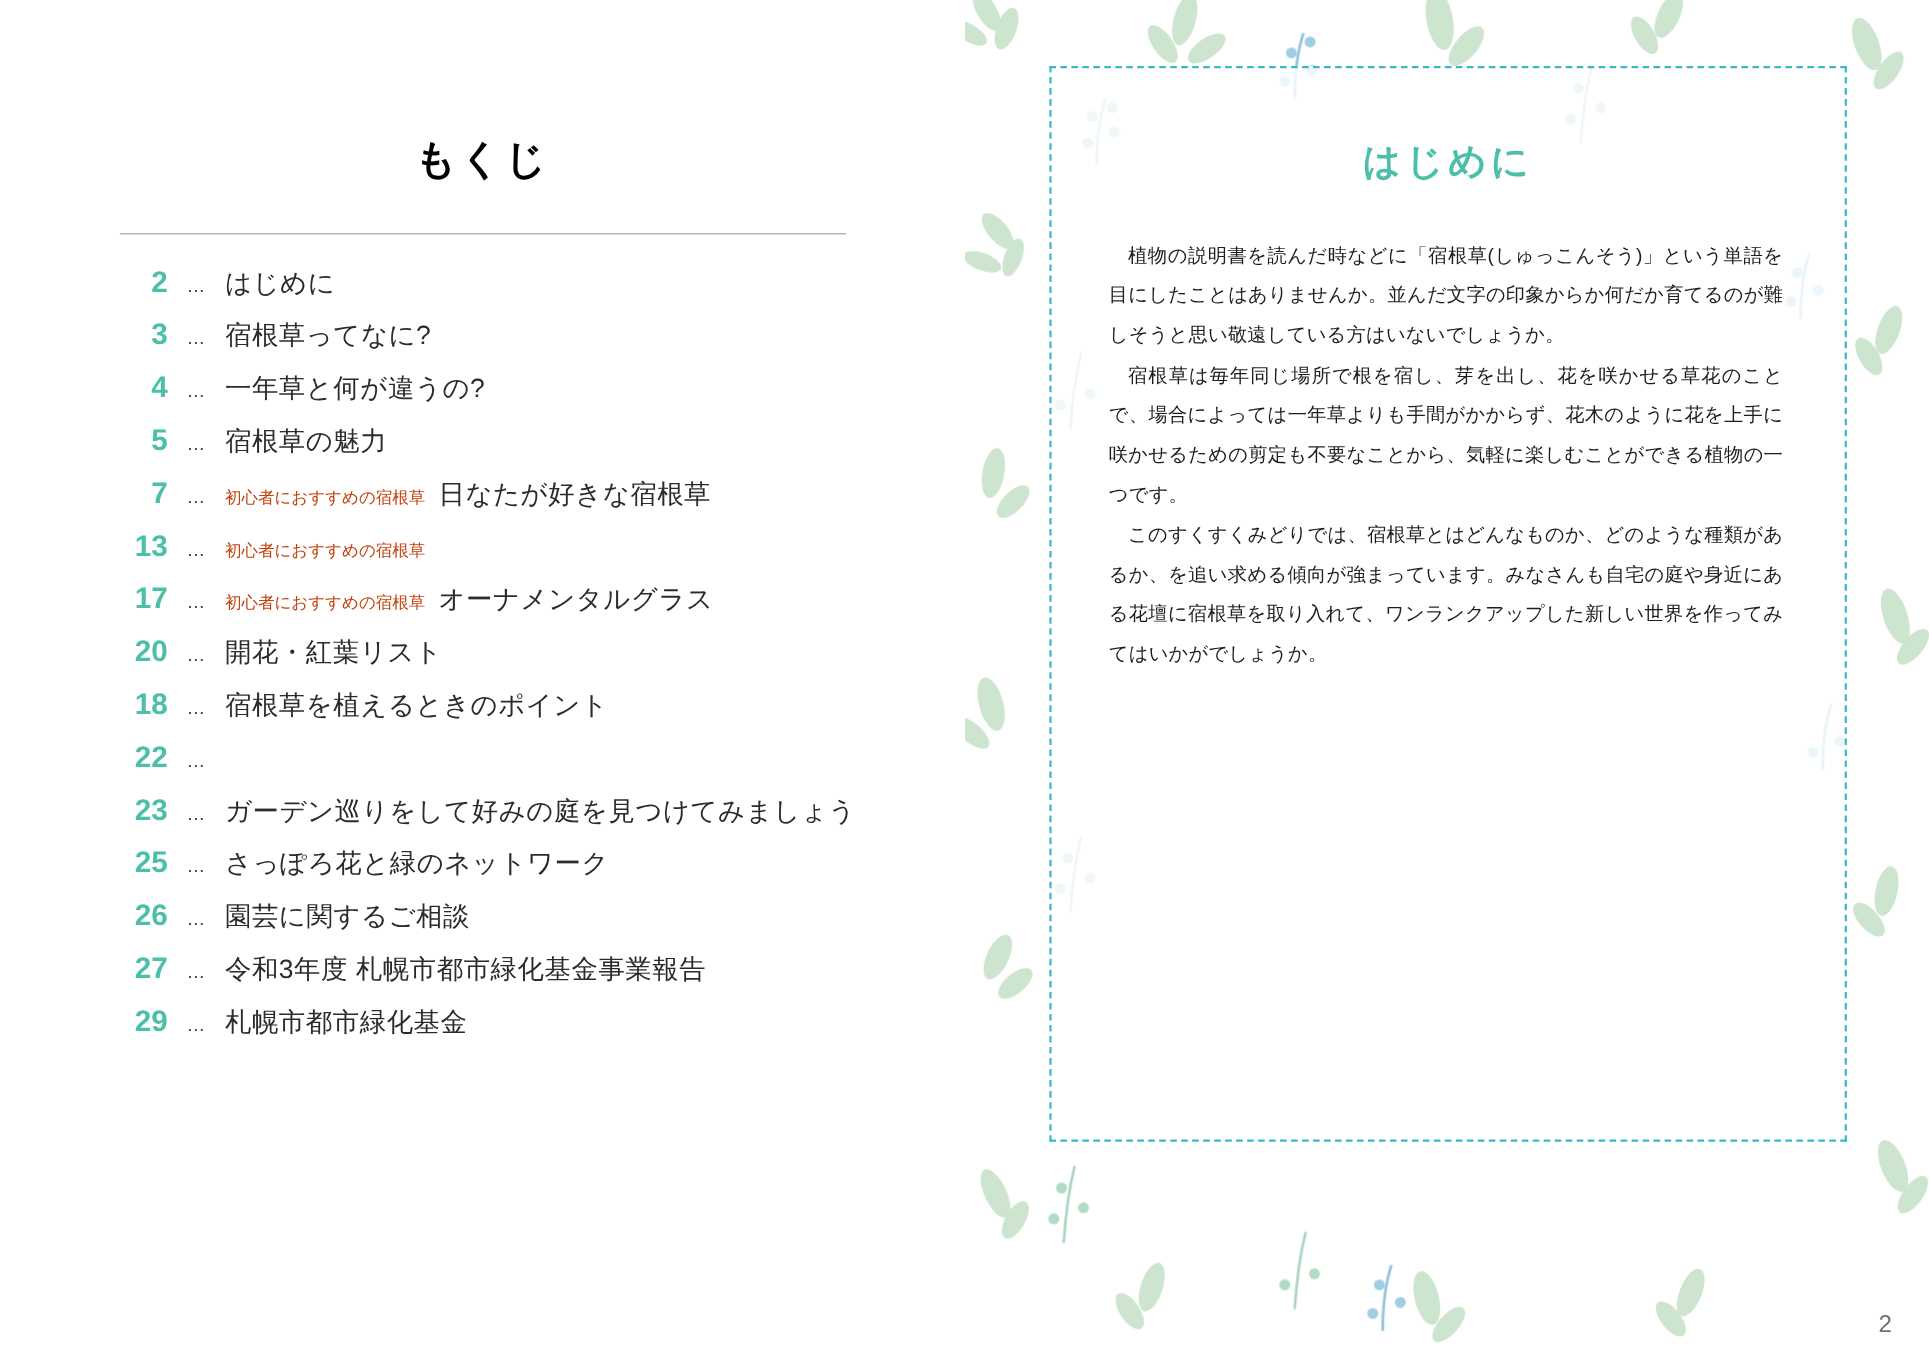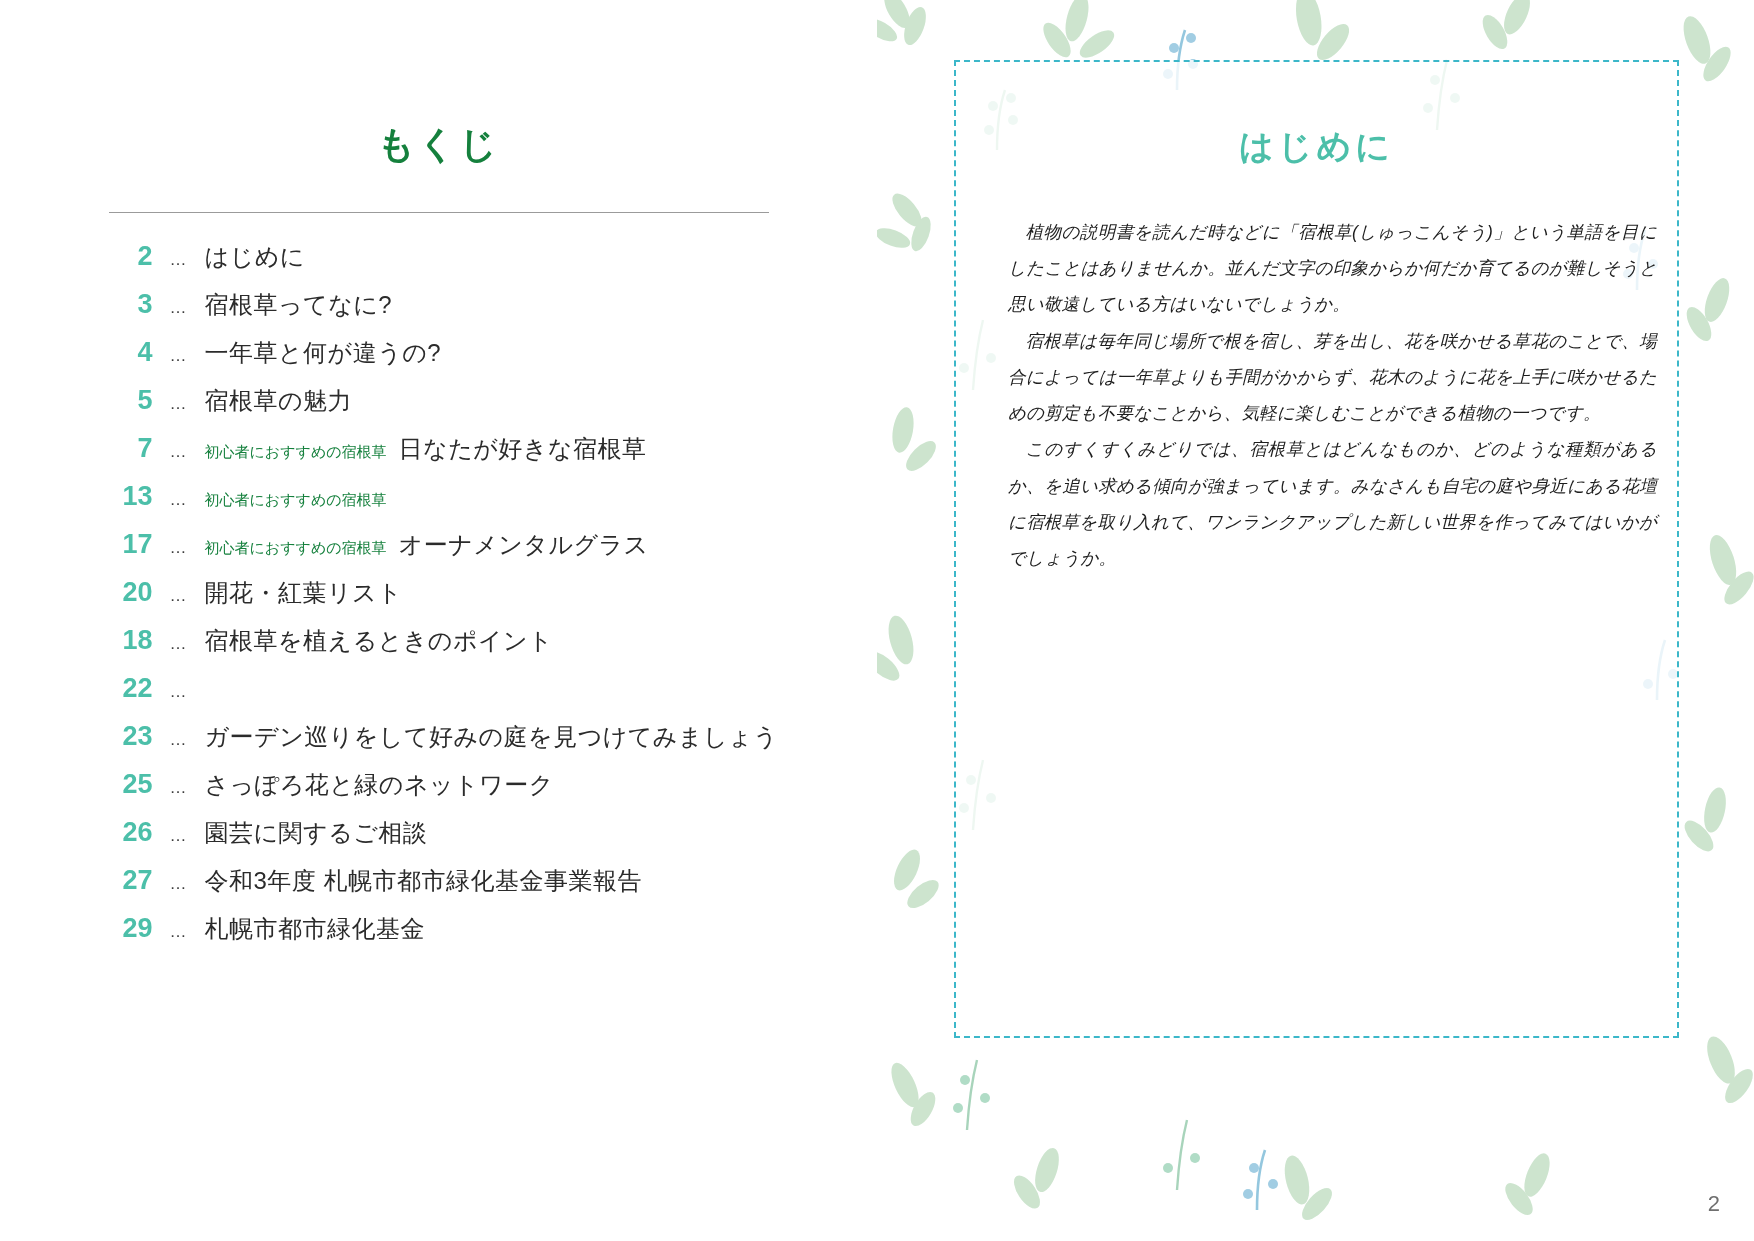--- a/index.html
+++ b/index.html
@@ -23,21 +23,21 @@
   
   .page-left {
     position: relative;
     width: 877px;
     height: 1241px;
     background: #ffffff;
     box-sizing: border-box;
   }
   .toc-title {
     text-align: center;
-    color: #15803d;
+    color: #000000;
     font-size: 37px;
     font-weight: bold;
     letter-spacing: 3px;
     margin-top: 120px;
   }
   .toc-rule {
     width: 660px;
     height: 1px;
     background: #9b9b9b;
     margin: 42px auto 0 auto;
@@ -62,21 +62,21 @@
   }
   .toc-dots {
     width: 52px;
     text-align: center;
     color: #3b3b3b;
     font-size: 17px;
     letter-spacing: 1px;
   }
   .toc-pre {
     font-size: 15px;
-    color: #15803d;
+    color: #c2410c;
     margin-right: 12px;
     letter-spacing: 0px;
   }
   .toc-label {
     font-size: 24px;
     color: #2b2b2b;
     letter-spacing: 0.5px;
   }
   .toc-label.sm {
     font-size: 23px;
@@ -107,27 +107,26 @@
   }
   .intro-title {
     text-align: center;
     color: #4cbfa9;
     font-size: 34px;
     font-weight: bold;
     letter-spacing: 4px;
     margin-top: 62px;
   }
   .intro-body {
-    margin: 44px 20px 0 52px;
+    margin: 44px 56px 0 52px;
     font-size: 17.5px;
     line-height: 2.07;
     color: #1d1d1d;
     text-align: justify;
     letter-spacing: 0.2px;
-    font-style: italic;
   }
   .intro-body p {
     margin: 0;
     text-indent: 1em;
   }
   .page-number {
     position: absolute;
     right: 34px;
     bottom: 24px;
     font-size: 22px;

